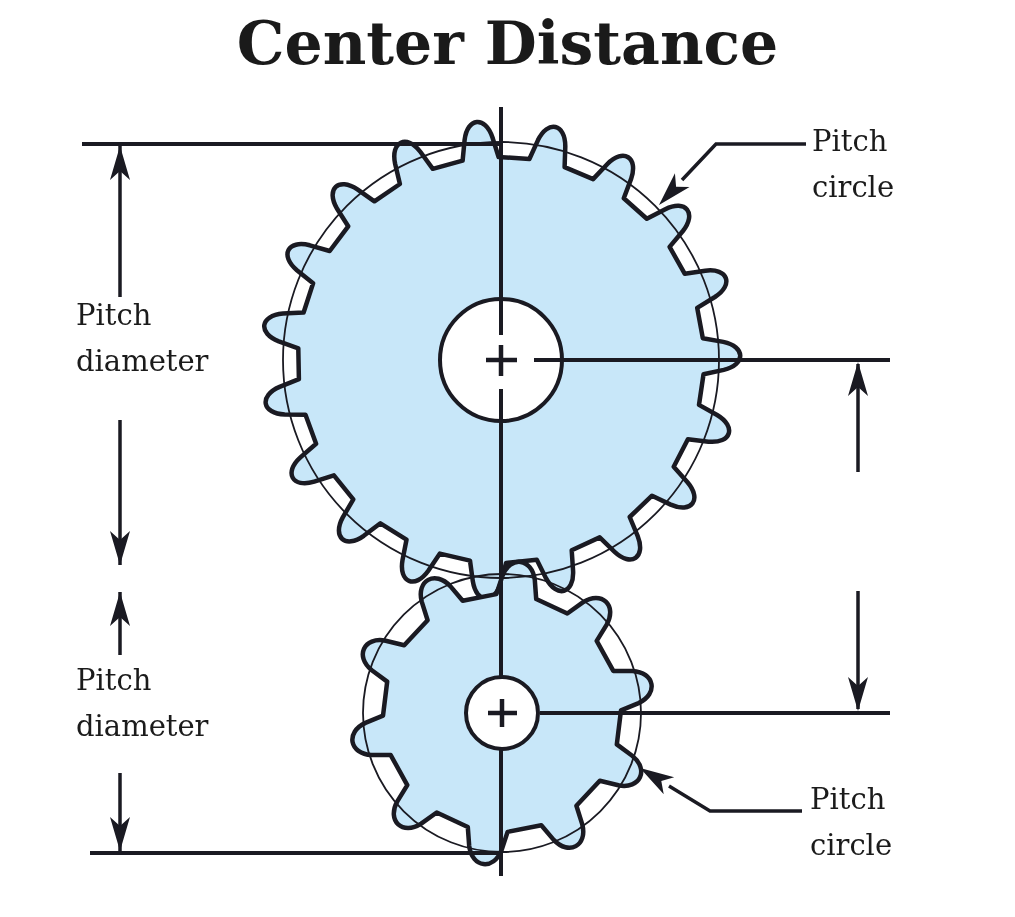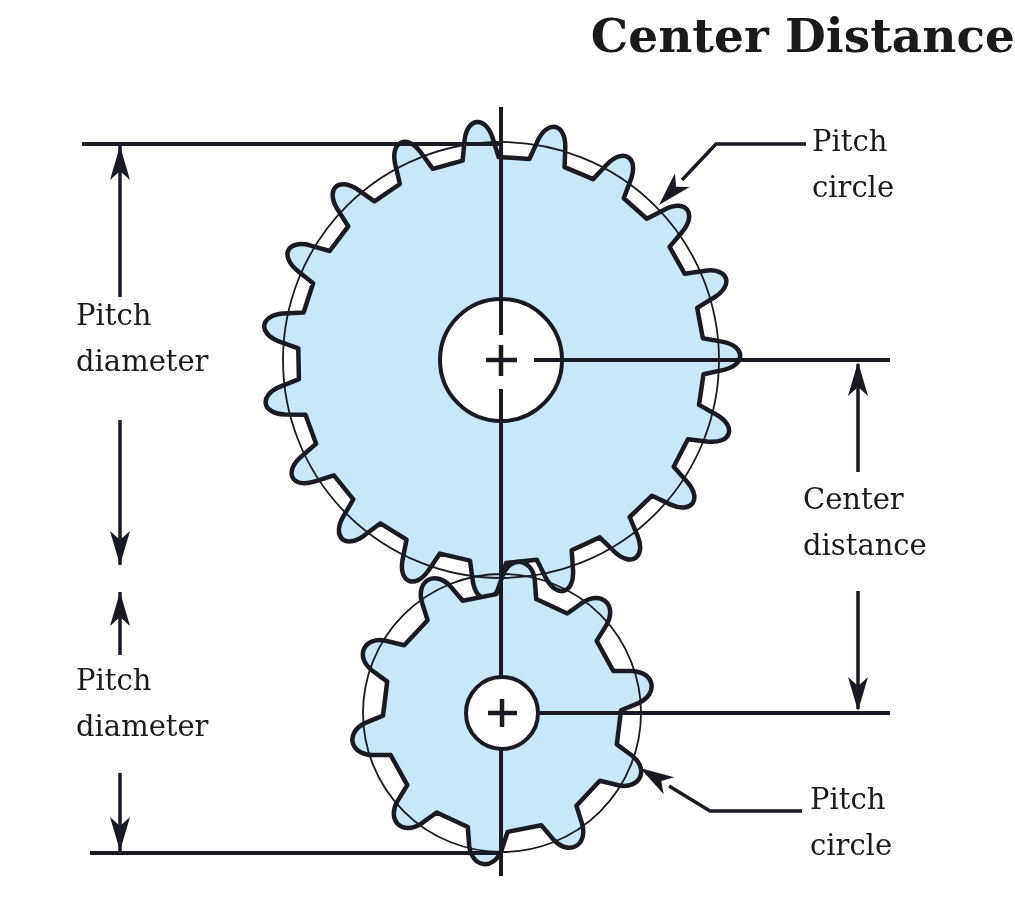--- a/index.html
+++ b/index.html
@@ -6,22 +6,22 @@
   #stage{
     position:relative;
     width:1015px;height:917px;
     background:#ffffff;
     overflow:hidden;
     font-family:"DejaVu Serif", serif;
   }
   #diagram-svg{position:absolute;left:0;top:0;}
   .title{
     position:absolute;left:0;top:8px;width:100%;
-    text-align:right;
-    font-size:47px;font-weight:bold;color:#1a1a1a;
+    text-align:center;
+    font-size:60px;font-weight:bold;color:#1a1a1a;
     letter-spacing:0px;
   }
   .lbl{
     position:absolute;
     font-size:29px;line-height:46px;color:#1b1b1b;
     white-space:nowrap;
   }
 </style>
 </head>
 <body>
@@ -76,23 +76,19 @@
   <div class="lbl" style="left:76px;top:657px">
     <span>Pitch</span><br>
     <span>diameter</span>
   </div>
 
   <div class="lbl" style="left:812px;top:118px">
     <span>Pitch</span><br>
     <span>circle</span>
   </div>
 
-  <div class="lbl" style="left:803px;top:476px">
-    <span>Center</span><br>
-    <span>distance</span>
-  </div>
 
   <div class="lbl" style="left:810px;top:776px">
     <span>Pitch</span><br>
     <span>circle</span>
   </div>
 
 </div>
 
 </body></html>

